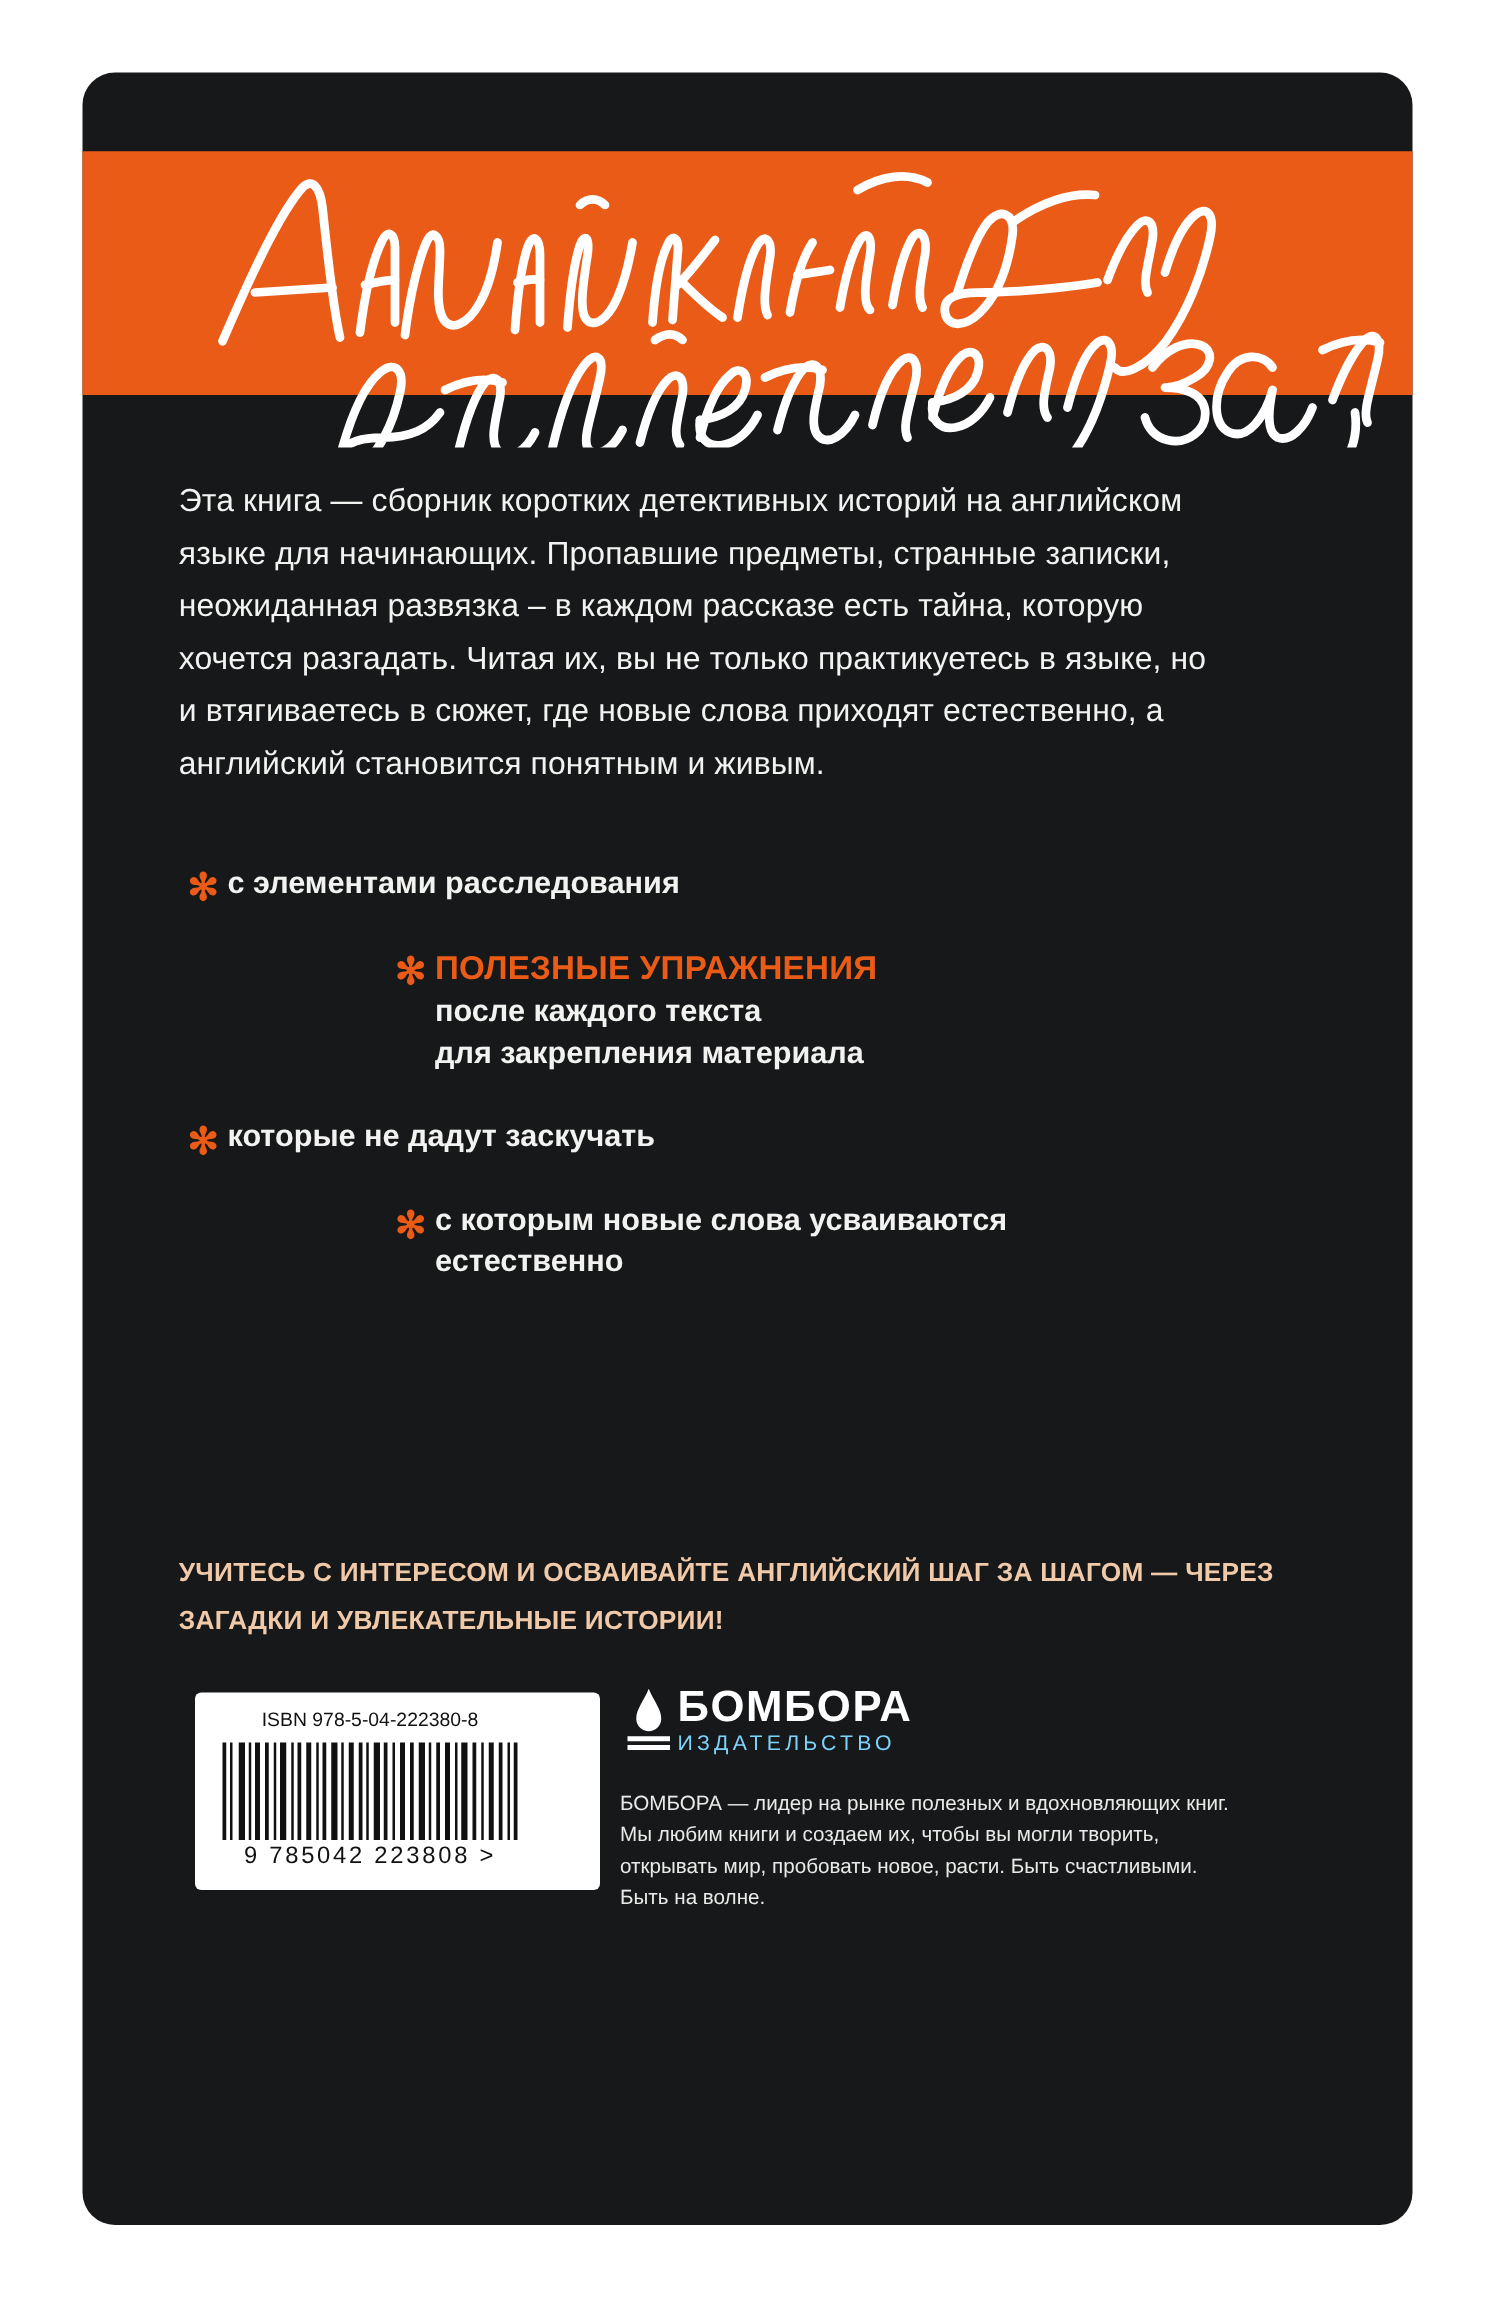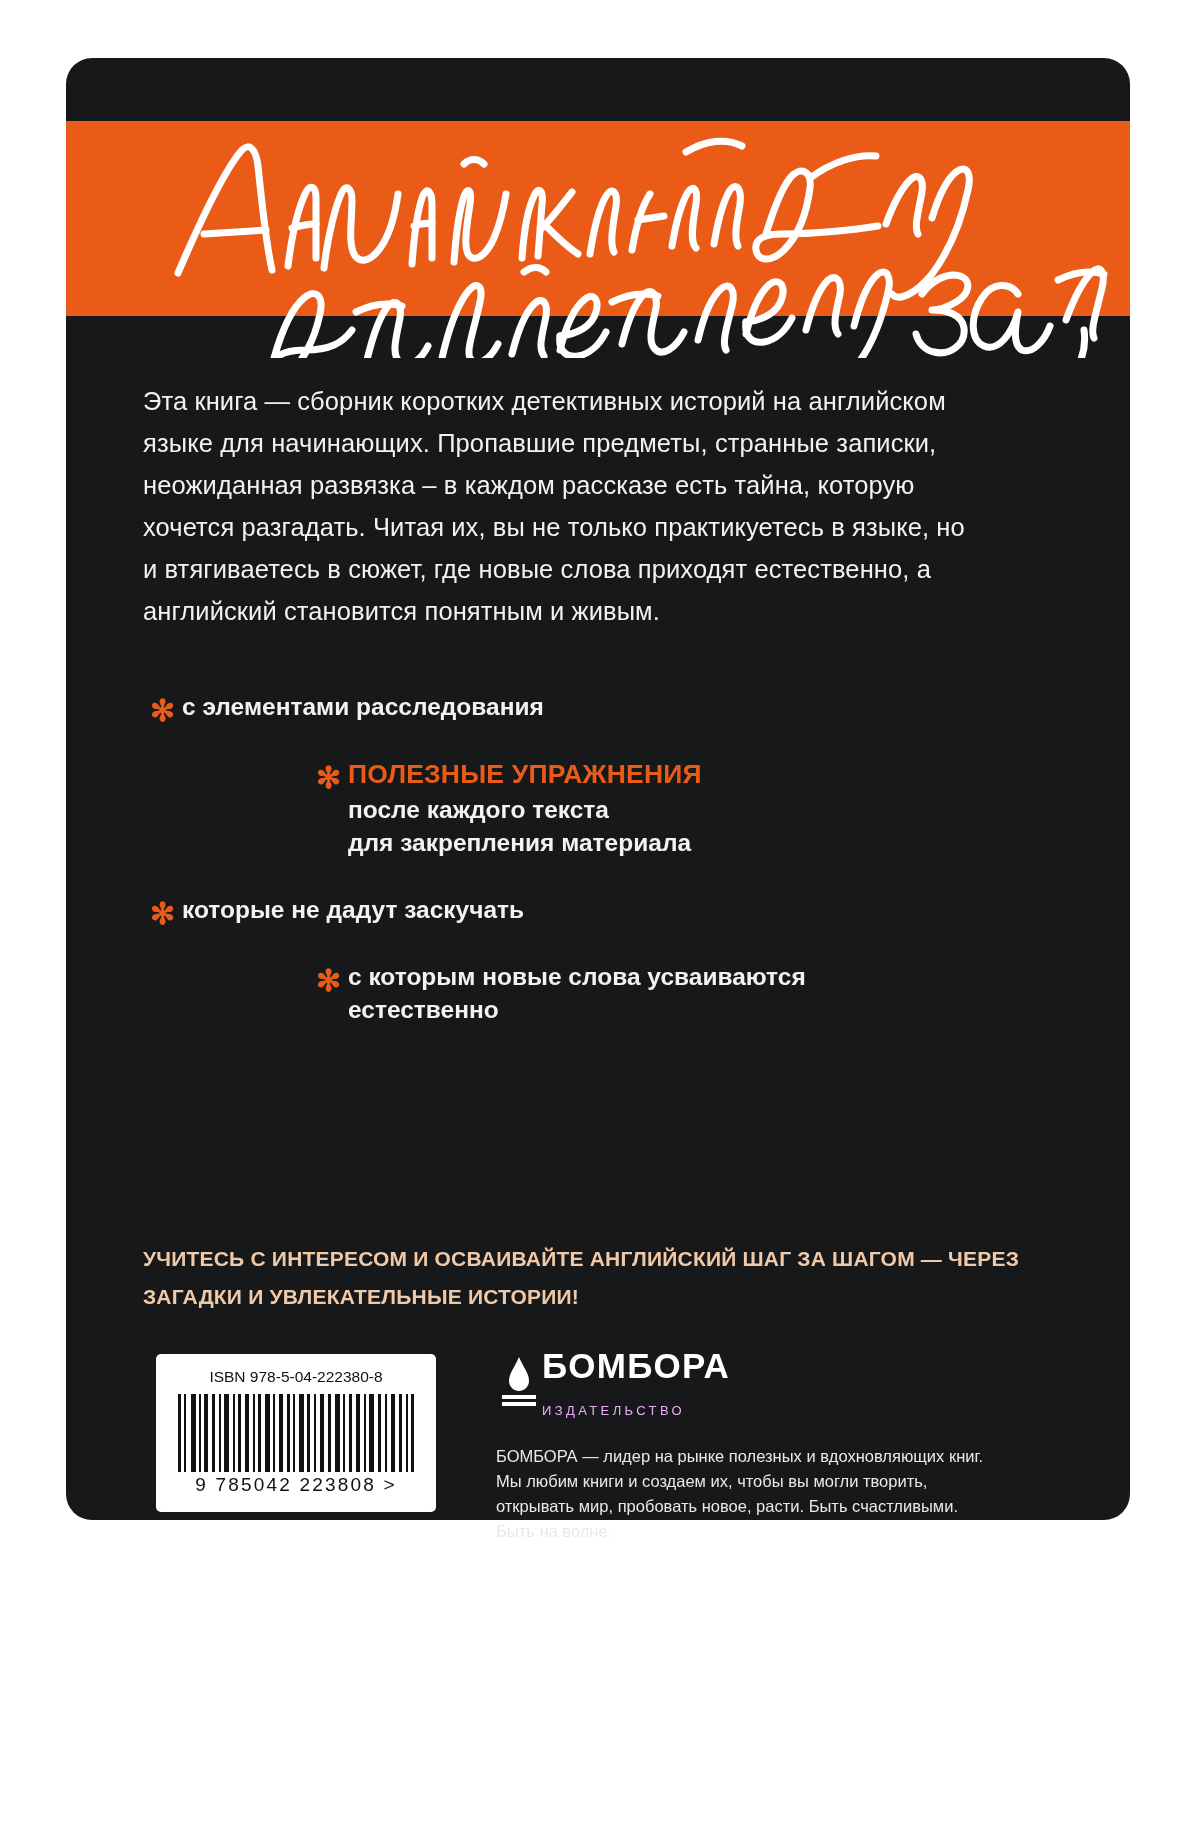--- a/index.html
+++ b/index.html
@@ -21,21 +21,21 @@
     width: 1196px;
     height: 1838px;
     background: #ffffff;
   }
 
   .cover {
     position: absolute;
     left: 66px;
     top: 58px;
     width: 1064px;
-    height: 1462px;
+    height: 1722px;
     background: #17181a;
     border-radius: 26px;
   }
 
   
   .title-banner {
     position: absolute;
     left: 0px;
     top: 63px;
     width: 1064px;
@@ -123,20 +123,21 @@
 
   
   .barcode-box {
     position: absolute;
     left: 90px;
     top: 1296px;
     width: 280px;
     height: 158px;
     background: #ffffff;
     border-radius: 5px;
+    padding-left: 44px;
   }
   .isbn-text {
     position: absolute;
     left: 0;
     top: 14px;
     width: 280px;
     text-align: center;
     font-size: 15.5px;
     color: #111;
     font-family: "Liberation Sans", sans-serif;
@@ -184,24 +185,24 @@
     flex: 0 0 auto;
   }
   .pub-name {
     color: #ffffff;
     font-size: 35px;
     font-weight: bold;
     letter-spacing: 1.2px;
     line-height: 1;
   }
   .pub-sub {
-    color: #f0abfc;
-    font-size: 13px;
+    color: #7dd3fc;
+    font-size: 17px;
     letter-spacing: 3.4px;
-    margin-top: 20px;
+    margin-top: 2px;
   }
   .pub-desc {
     margin-top: 26px;
     color: #e9e9e7;
     font-size: 16.5px;
     line-height: 25px;
     width: 500px;
   }
 </style>
 </head>

